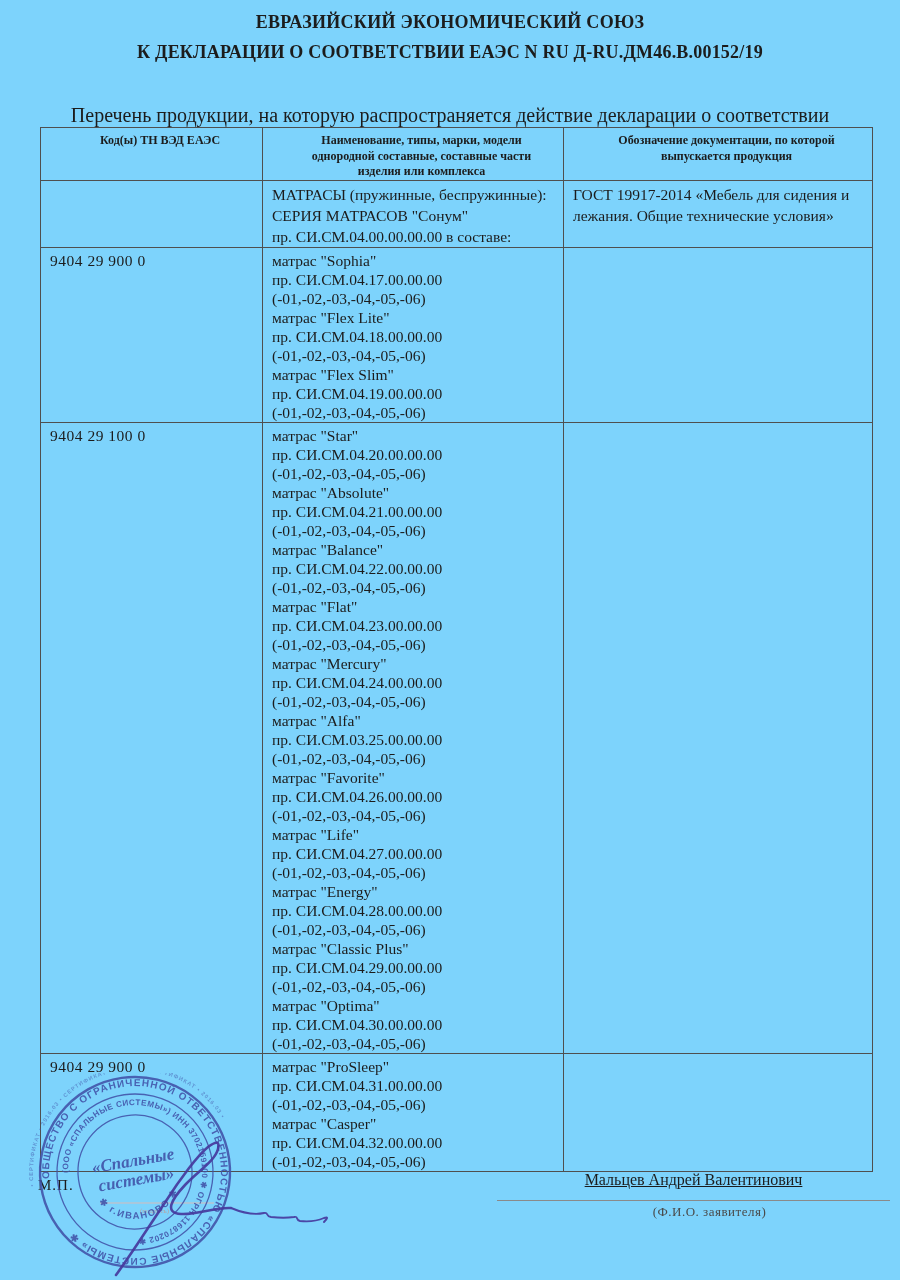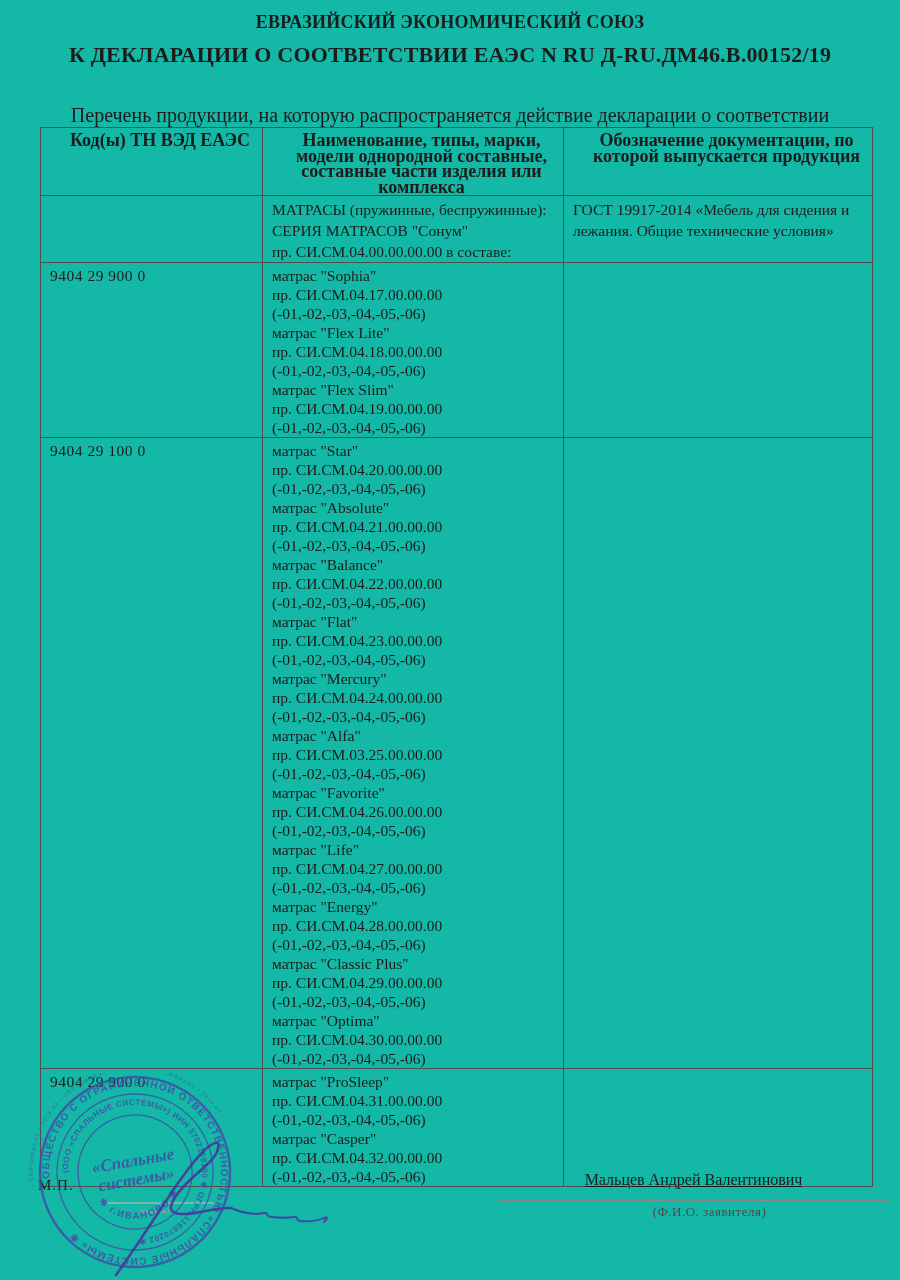--- a/index.html
+++ b/index.html
@@ -1,32 +1,32 @@
 <!DOCTYPE html>
 <html><head>
 <meta charset="utf-8">
 <style>
   html,body{margin:0;padding:0;background:#ffffff;}
   .page{
-    position:relative;width:900px;height:1280px;background:#14b8a6;overflow:hidden;
+    position:relative;width:900px;height:1280px;background:#7dd3fc;overflow:hidden;
     font-family:"Liberation Serif",serif;color:#1c1c1c;
   }
   .titles{position:absolute;top:12px;left:0;width:100%;text-align:center;}
   .t1,.t2{font-size:18px;font-weight:bold;margin:0 0 9px 0;letter-spacing:.3px;}
-  .t3{font-size:22px;font-weight:bold;margin:0;letter-spacing:.2px;}
+  .t3{font-size:18px;font-weight:bold;margin:0;letter-spacing:.2px;}
   .subtitle{position:absolute;top:104px;left:0;width:100%;text-align:center;font-size:20px;}
   table.products{
     position:absolute;left:40px;top:127px;width:832px;
     border-collapse:collapse;table-layout:fixed;
   }
   table.products th, table.products td{
     border:1px solid #4f4f4f;vertical-align:top;box-sizing:border-box;
   }
   table.products th{
-    font-size:18px;font-weight:bold;text-align:center;
+    font-size:12px;font-weight:bold;text-align:center;
     padding:5px 10px 0 27px;line-height:15.5px;height:51px;margin-left:28px;
   }
   table.products td{
     font-size:15.5px;line-height:19px;padding:3px 6px 0 9px;font-weight:normal;
   }
   table.products td div{white-space:nowrap;overflow:hidden;}
   table.products tr.first-row td{line-height:21px;margin-top:20px;}
   .code-cell{letter-spacing:.5px;}
   .mp-label{position:absolute;left:38px;top:1177px;font-size:15px;letter-spacing:1px;z-index:3;}
   .stamp{position:absolute;left:28px;top:1073px;z-index:4;}

